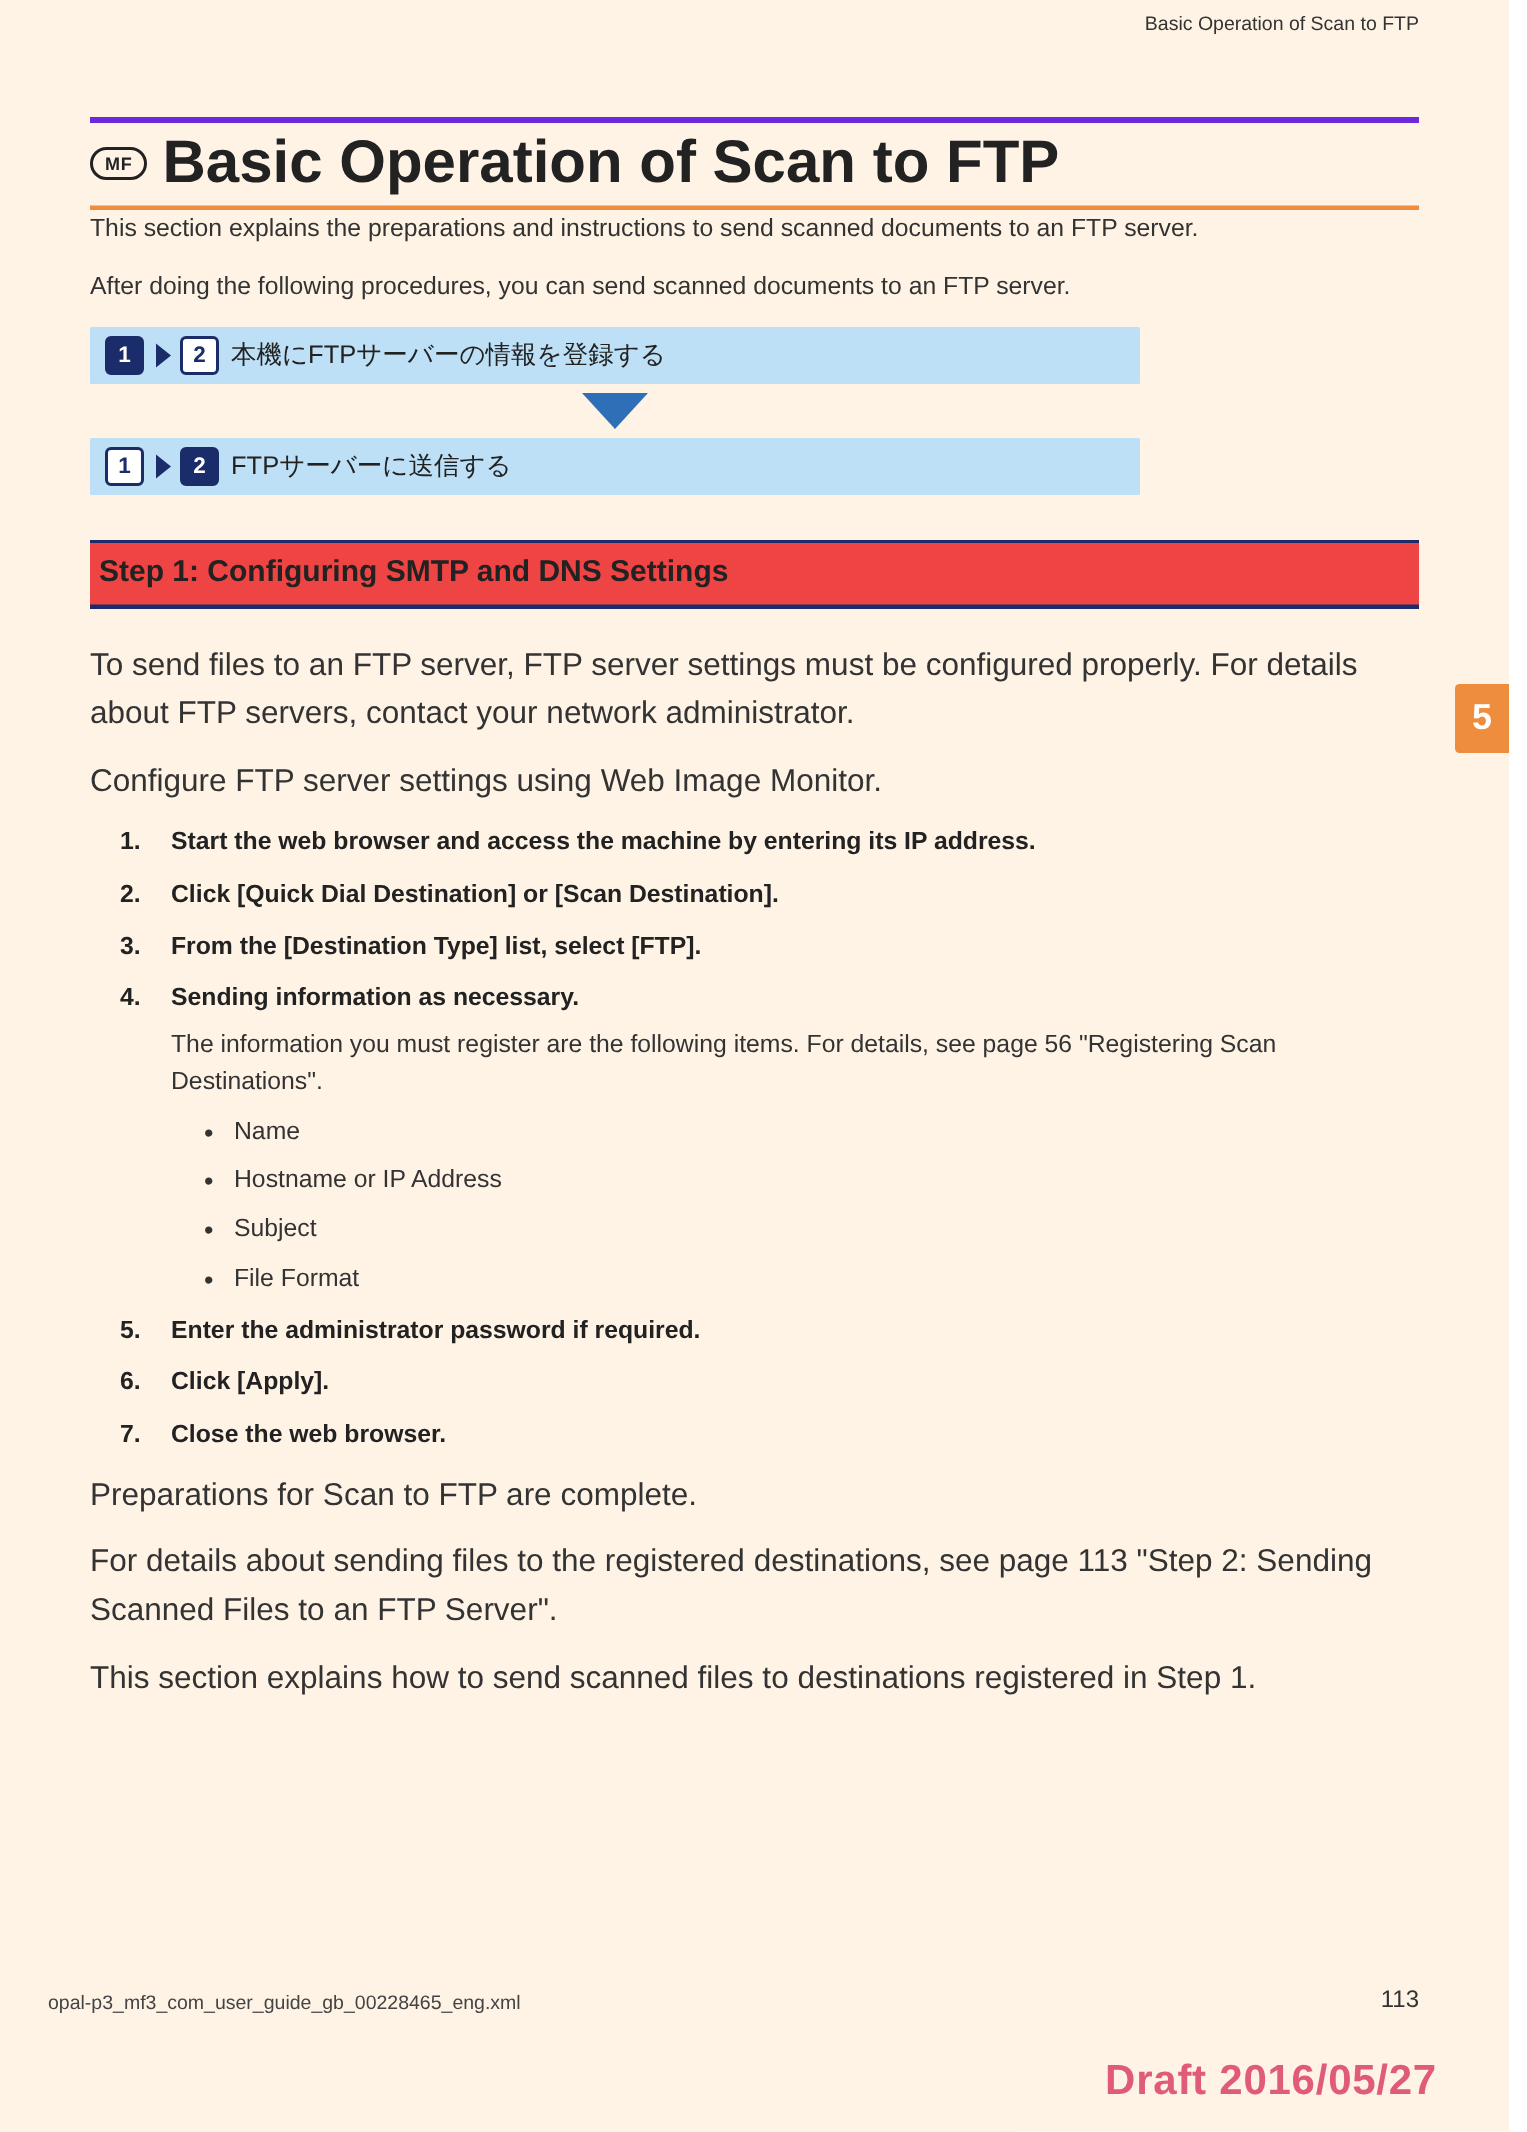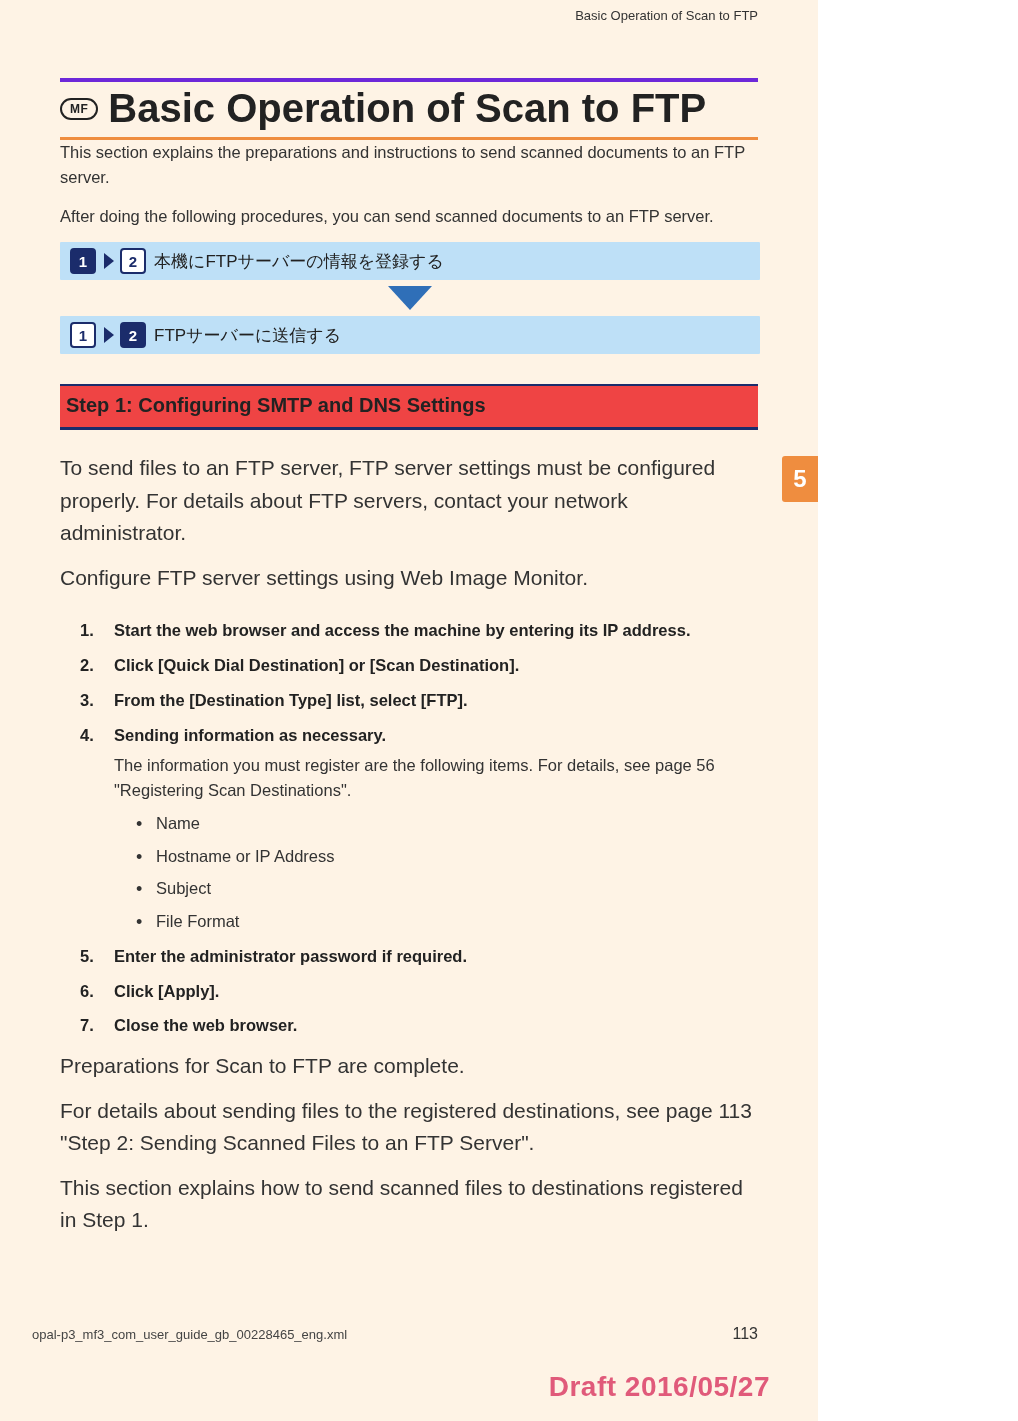--- a/index.html
+++ b/index.html
@@ -1,19 +1,19 @@
 <!DOCTYPE html>
 <html><head>
 <meta charset="utf-8">
 <style>
   * { box-sizing: border-box; margin: 0; padding: 0; }
   html, body { width: 1018px; height: 1421px; background: #fff; font-family: "Helvetica Neue", Arial, sans-serif; }
   .page {
     position: relative;
-    width: 818px;
+    width: 1006px;
     height: 1421px;
     background: #fef3e5;
     padding-top: 8px;
   }
   .running-head {
     position: absolute;
     top: 8px;
     right: 60px;
     font-size: 13px;
     color: #333;
@@ -105,21 +105,21 @@
   }
   .body-p{
     font-size:21px;
     color:#333;
     line-height:1.55;
     margin-bottom:12px;
   }
   ol.steps{
     list-style:none;
     counter-reset: step;
-    margin: 24px 0 12px 20px;
+    margin: 12px 0 12px 20px;
   }
   ol.steps > li{
     counter-increment: step;
     position:relative;
     padding-left: 34px;
     margin-bottom: 10px;
     font-size:16.5px;
     color:#222;
     font-weight:700;
     line-height:1.5;

